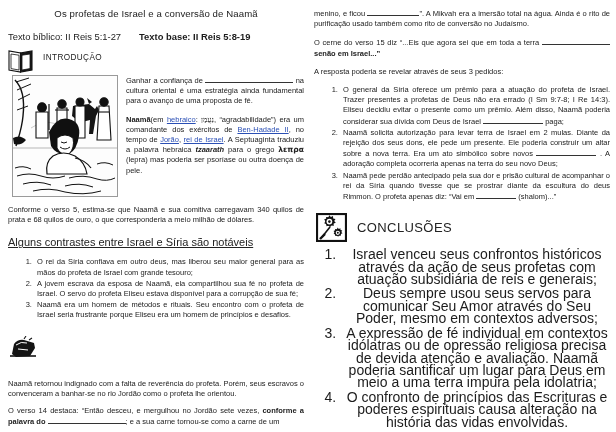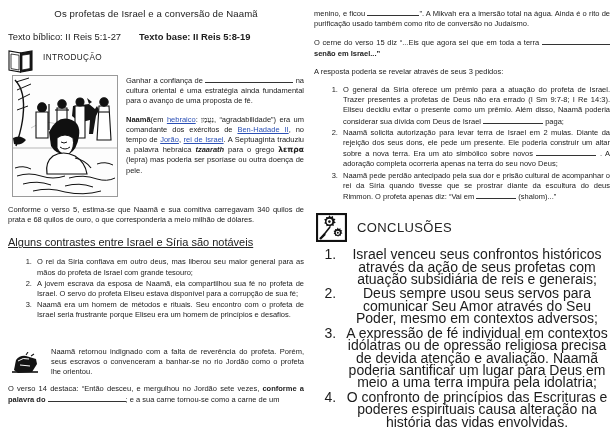--- a/index.html
+++ b/index.html
@@ -162,21 +162,22 @@
     display: flex;
     align-items: center;
     gap: 10px;
     margin: 11px 0 6px 2px;
   }
   .concl-head .section-head { font-size: 13px; }
   .inline-fig {
     display: flex;
     gap: 9px;
     align-items: flex-start;
-    margin: 26px 0 7px 0;
+    margin: 10px 0 7px 0;
+    flex-direction: column;
   }
   .inline-fig .txt { flex: 1; }
   .inline-fig .txt p.body { margin-bottom: 0; }
   .icon-slot {
     flex: 0 0 34px;
     display: flex;
     justify-content: center;
     padding-top: 5px;
   }
 </style>

